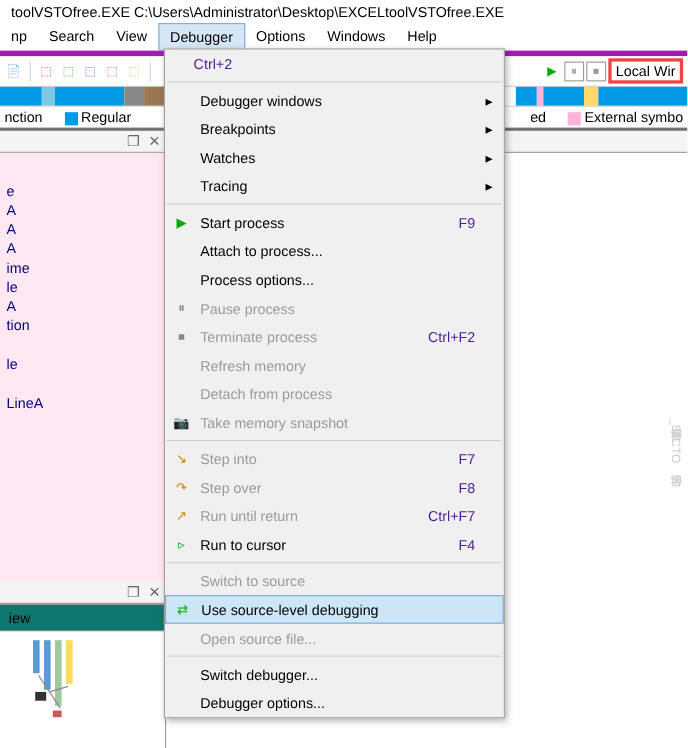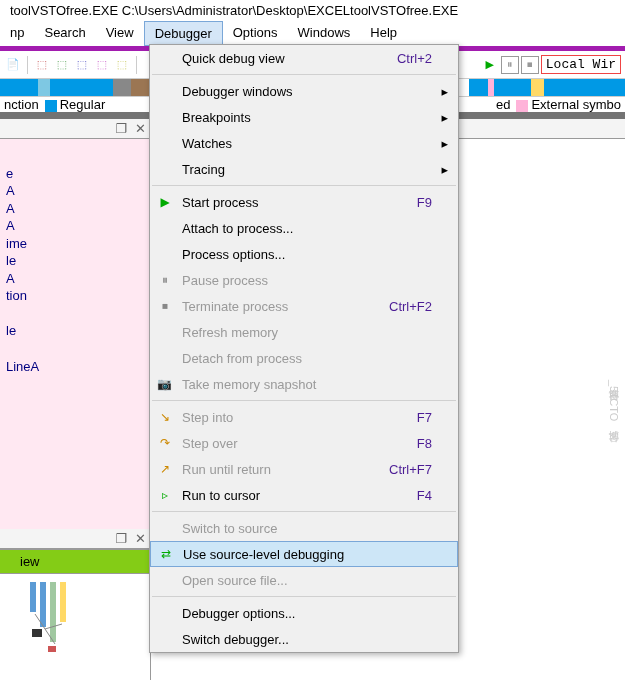--- a/index.html
+++ b/index.html
@@ -6,28 +6,28 @@
 body{background:#fff;width:625px;height:680px;overflow:hidden;position:relative}
 .title{padding:3px 10px;color:#000;font-size:13px;white-space:nowrap}
 .menubar{display:flex;border-bottom:5px solid #a21caf}
 .menubar span{padding:4px 10px}
 .menubar .active{border:1px solid #7aa7d8;background:#d5e6f7}
 .toolbar{display:flex;align-items:center;height:28px;border-bottom:1px solid #ccc;padding:0 4px;gap:2px}
 .ticon{width:18px;height:18px;display:flex;align-items:center;justify-content:center;font-size:11px}
 .sep{width:1px;height:18px;background:#ccc;margin:0 3px}
 .colorbar{height:18px;display:flex;border-bottom:1px solid #ccc}
 .cb{height:100%}
-.legend{display:flex;align-items:center;height:22px;border-bottom:7px solid #737373;padding:0 4px;gap:6px;font-size:12px}
+.legend{display:flex;align-items:center;height:22px;border-bottom:3px solid #737373;padding:0 4px;gap:20px;font-size:12px}
 .sw{width:12px;height:12px;display:inline-block;vertical-align:middle;margin-right:3px}
 .pane-hdr{display:flex;justify-content:flex-end;align-items:center;height:20px;border-bottom:1px solid #999;padding:0 4px;gap:8px;color:#666;font-size:11px;background:#f4f4f4}
 .main{display:flex;height:calc(100% - 120px)}
 .left{display:flex;flex-direction:column;border-right:1px solid #999}
 .left-code{width:150px;flex:0 0 390px;background:#ffe8f2;padding:8px 6px;font-family:Consolas,monospace;font-size:13px;color:#000080;line-height:1.35;overflow:hidden}
 .left-code div{white-space:nowrap}
-.view-lbl{padding:4px 20px;border-top:1px solid #999;border-bottom:1px solid #999;background:#84cc16}
+.view-lbl{padding:4px 8px;border-top:1px solid #999;border-bottom:1px solid #999;background:#0f766e}
 .graph{flex:1;background:#fff;position:relative}
 .right{flex:1;font-family:Consolas,monospace;font-size:13px;line-height:1.45;padding:2px 0 0 4px;overflow:hidden;white-space:nowrap}
 .right-tab{display:flex;align-items:center;gap:10px;padding:2px 6px;border-bottom:1px solid #999;color:#666}
 .kw{color:#000080}.op{color:#008000}.num{color:#008000}.fn{color:#8b4513}
 .menu{position:absolute;left:149px;top:44px;width:310px;background:#f0f0f0;border:1px solid #a0a0a0;box-shadow:2px 2px 6px rgba(0,0,0,.3);z-index:10}
 .menu-row{display:flex;align-items:center;height:26px;padding:0 10px 0 4px}
 .menu-row .mi{width:22px;display:flex;justify-content:center;align-items:center;font-size:12px}
 .menu-row .ml{flex:1;padding-left:6px}
 .menu-row .mk{color:#4c1d95;padding-right:6px}
 .menu-row .ar{color:#000;width:10px;text-align:right}
@@ -57,21 +57,21 @@
  <span class="ticon" style="color:#c66">⬚</span>
  <span class="ticon" style="color:#6a6">⬚</span>
  <span class="ticon" style="color:#66c">⬚</span>
  <span class="ticon" style="color:#c6c">⬚</span>
  <span class="ticon" style="color:#cc6">⬚</span>
  <span class="sep"></span>
  <div style="flex:1"></div>
  <span class="ticon" style="color:#0a0">▶</span>
  <span class="ticon" style="border:1px solid #999;color:#999">⏸</span>
  <span class="ticon" style="border:1px solid #999;color:#999">⏹</span>
- <span style="border:1px solid #ef4444;padding:1px 4px;font-family:Liberation Mono, monospace">Local Wir</span>
+ <span style="border:3px solid #ef4444;padding:1px 4px;font-family:Liberation Sans, sans-serif">Local Wir</span>
 </div>
 
 <div class="colorbar">
  <div class="cb" style="width:6%;background:#0099e5"></div>
  <div class="cb" style="width:2%;background:#7ec8e3"></div>
  <div class="cb" style="width:10%;background:#0099e5"></div>
  <div class="cb" style="width:3%;background:#888"></div>
  <div class="cb" style="width:4%;background:#9b7653"></div>
  <div class="cb" style="width:50%;background:#fff"></div>
  <div class="cb" style="width:3%;background:#0099e5"></div>
@@ -164,21 +164,20 @@
       <div><span class="op">rd ptr  </span><span class="num">10h</span></div>
       <div>&nbsp;</div>
       <div>&nbsp;</div>
       <div><span style="color:#888">0040AC2C: start (</span></div>
     </div>
 </div>
 
 <div class="menu" id="dmenu">
     <div class="menu-row">
       <span class="mi"></span>
-      <span class="ml">Quick debug view</span>
       <span class="mk">Ctrl+2</span>
       <span class="ar"></span>
     </div>
     <div class="menu-sep"></div>
     <div class="menu-row">
       <span class="mi"></span>
       <span class="ml">Debugger windows</span>
       <span class="mk"></span>
       <span class="ar">▸</span>
     </div>
@@ -289,24 +288,24 @@
     </div>
     <div class="menu-row disabled">
       <span class="mi"></span>
       <span class="ml">Open source file...</span>
       <span class="mk"></span>
       <span class="ar"></span>
     </div>
     <div class="menu-sep"></div>
     <div class="menu-row">
       <span class="mi"></span>
+      <span class="ml">Switch debugger...</span>
+      <span class="mk"></span>
+      <span class="ar"></span>
+    </div>
+    <div class="menu-row">
+      <span class="mi"></span>
       <span class="ml">Debugger options...</span>
-      <span class="mk"></span>
-      <span class="ar"></span>
-    </div>
-    <div class="menu-row">
-      <span class="mi"></span>
-      <span class="ml">Switch debugger...</span>
       <span class="mk"></span>
       <span class="ar"></span>
     </div>
   </div>
 <div class="watermark">博客_51CTO博客</div>
 
 </body></html>

